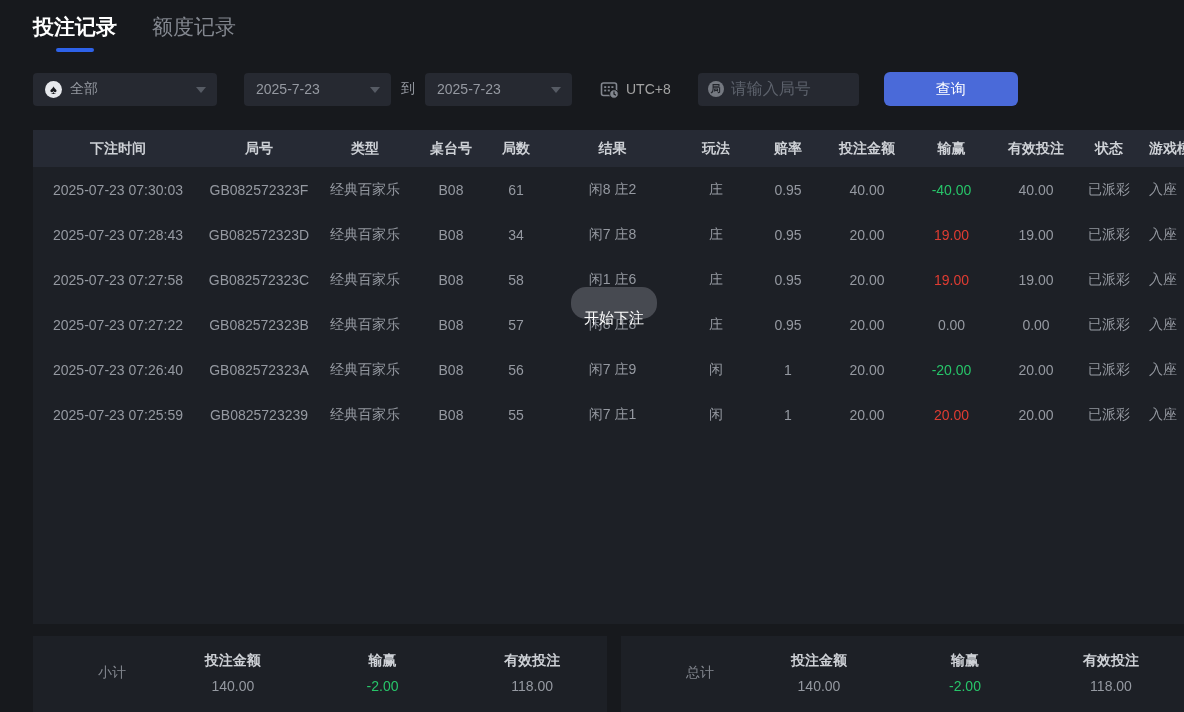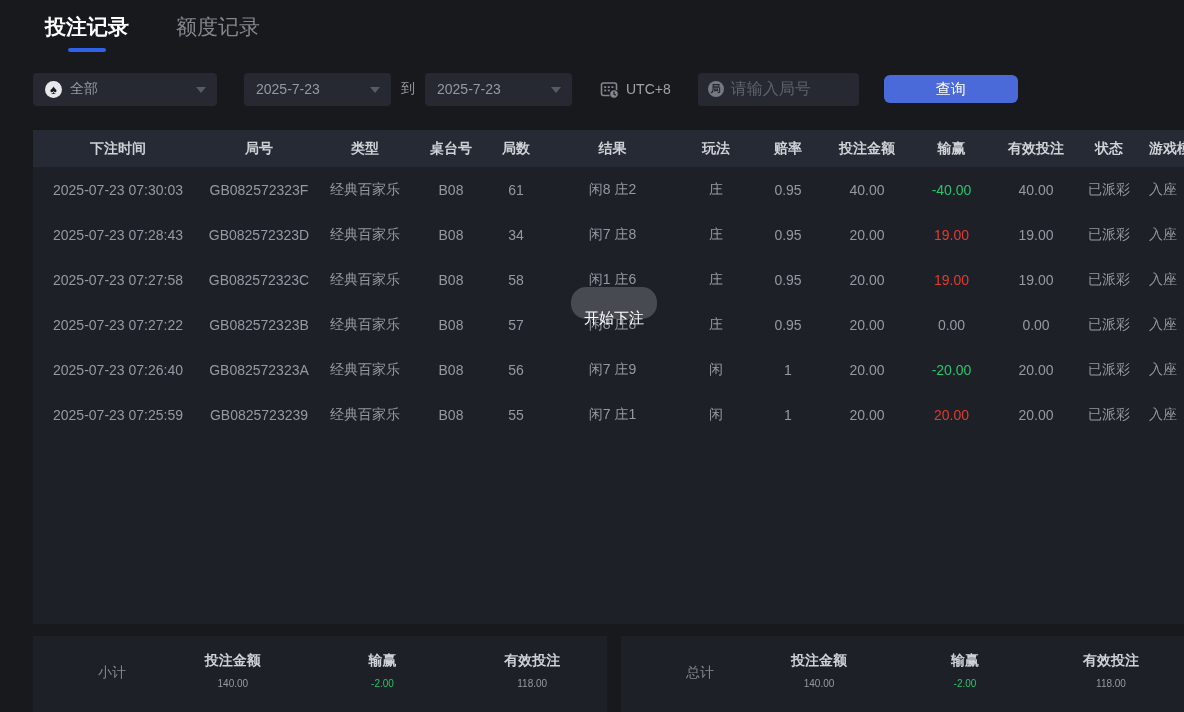--- a/index.html
+++ b/index.html
@@ -5,21 +5,21 @@
   * { margin:0; padding:0; box-sizing:border-box; }
   html,body { width:1184px; height:712px; overflow:hidden; }
   body {
     background:#17191d;
     font-family:"Liberation Sans","DejaVu Sans",sans-serif;
     position:relative;
     color:#9599a1;
   }
   
   .tabs { display:flex; gap:35px; padding:13px 0 0 33px; }
-  .tab { font-size:21px; color:#83878f; cursor:pointer;margin-left:12px; }
+  .tab { font-size:21px; color:#83878f; cursor:pointer; }
   .tab.active { color:#ffffff; font-weight:bold; }
   .tab .underline { height:4px; width:38px; background:#2e62e9; border-radius:2px; margin:7px auto 0; }
   
   .f-row { display:flex; align-items:center; margin-top:20px; height:34px; padding-left:33px; }
   .ctrl {
     background:#262931; border-radius:4px; height:33px;
     display:flex; align-items:center; position:relative;
     padding:0 12px; color:#9599a1; font-size:14px; cursor:pointer;
   }
   .ctrl .sel-text { margin-right:auto; }
@@ -48,21 +48,21 @@
     font-size:10px; font-weight:bold; line-height:16px; text-align:center;
     margin-right:7px; flex:0 0 auto;
   }
   .round-input input {
     background:transparent; border:none; outline:none;
     color:#9599a1; font-size:16px; width:100%;
     font-family:"Liberation Sans","DejaVu Sans",sans-serif;
   }
   .round-input input::placeholder { color:#5c616b; }
   .search-btn {
-    width:134px; height:28px; margin-left:25px;
+    width:134px; height:34px; margin-left:25px;
     background:#4a6ad9; border:none; border-radius:6px;
     color:#ffffff; font-size:15px; cursor:pointer; flex:0 0 auto;
     font-family:"Liberation Sans","DejaVu Sans",sans-serif;
   }
   
   .table-wrap {
     position:relative; margin:24px 0 0 33px;
     width:1151px; height:494px;
     background:#1d2026; overflow:hidden;
   }
@@ -84,21 +84,21 @@
   .summary-row { display:flex; margin:12px 0 0 33px; gap:14px; }
   .card {
     background:#1d2026; height:90px;
     display:flex; align-items:flex-start; padding-top:16px;
   }
   .card.subtotal { width:574px; }
   .card.total { width:563px; }
   .card-label { color:#83878f; font-size:14px; margin-left:65px; width:60px; margin-top:12px; flex:0 0 auto; }
   .stat { flex:1; text-align:center; }
   .stat-title { color:#ced1d6; font-size:14px; font-weight:bold; }
-  .stat-value { color:#9599a1; font-size:10px; margin-top:8px; }
+  .stat-value { color:#9599a1; font-size:14px; margin-top:8px; }
 </style>
 </head>
 <body>
 
 <div class="tabs">
   <div class="tab active">
     <span>投注记录</span>
     <div class="underline"></div>
   </div>
   <div class="tab">

